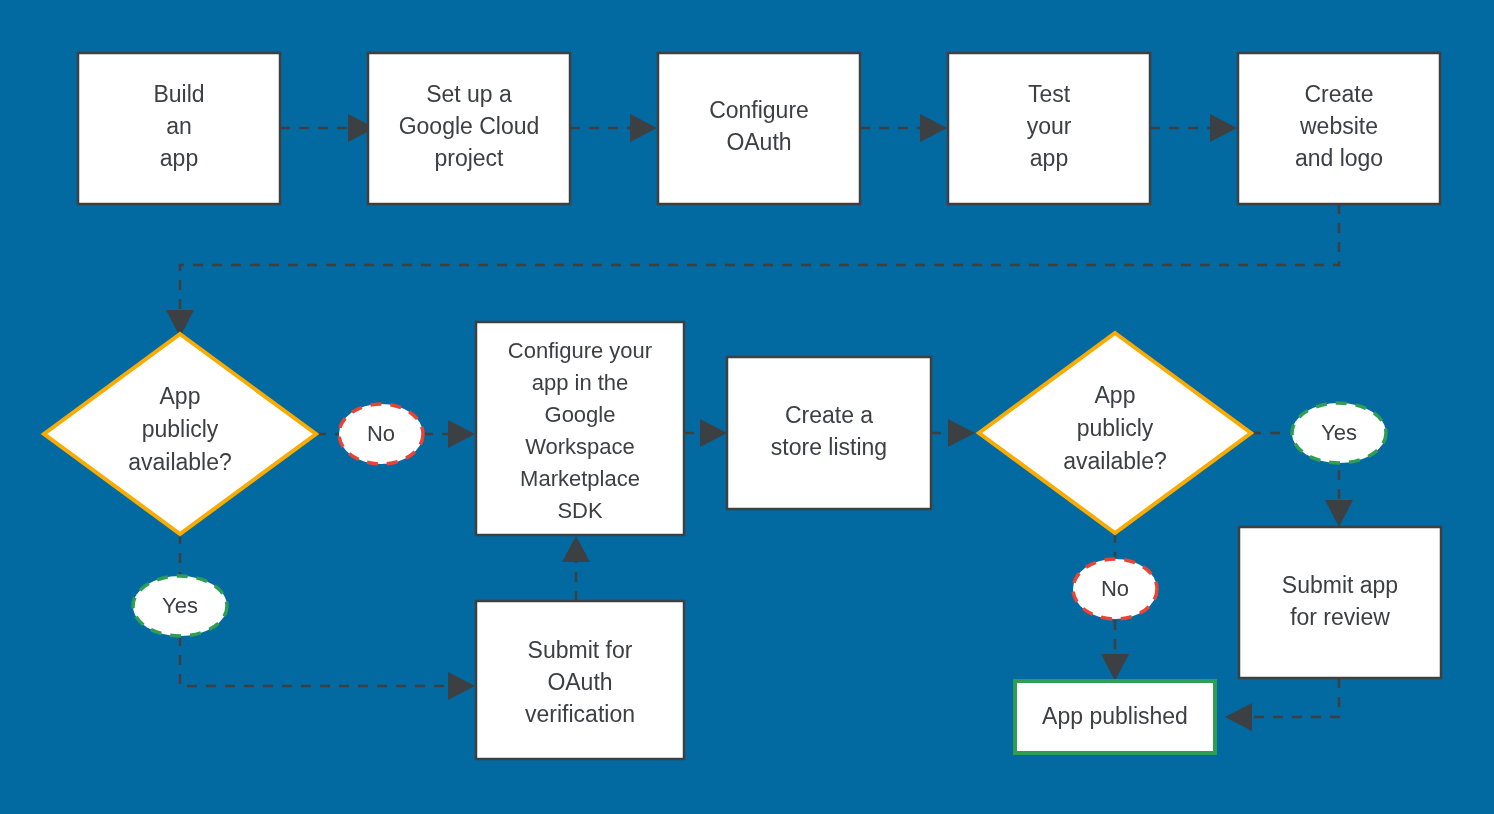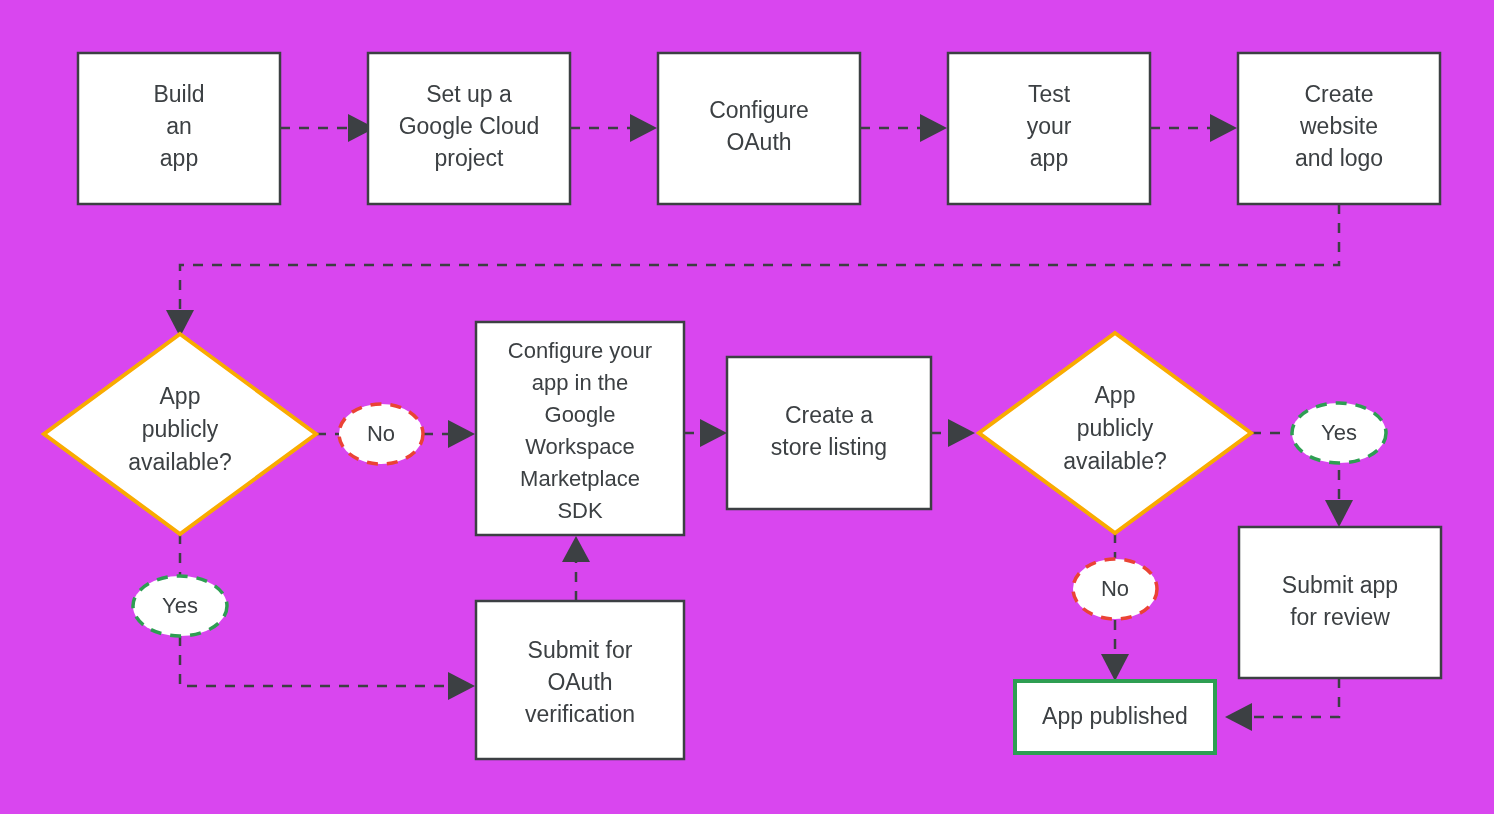--- a/index.html
+++ b/index.html
@@ -4,21 +4,21 @@
 <style>
   html, body {
     margin: 0;
     padding: 0;
     background: #ffffff;
   }
   #diagram-root {
     position: relative;
     width: 1494px;
     height: 814px;
-    background: #d946ef;
+    background: #0369a1;
     font-family: "Liberation Sans", sans-serif;
     overflow: hidden;
   }
   svg#flow {
     position: absolute;
     top: 0;
     left: 0;
     width: 1494px;
     height: 814px;
     display: block;

